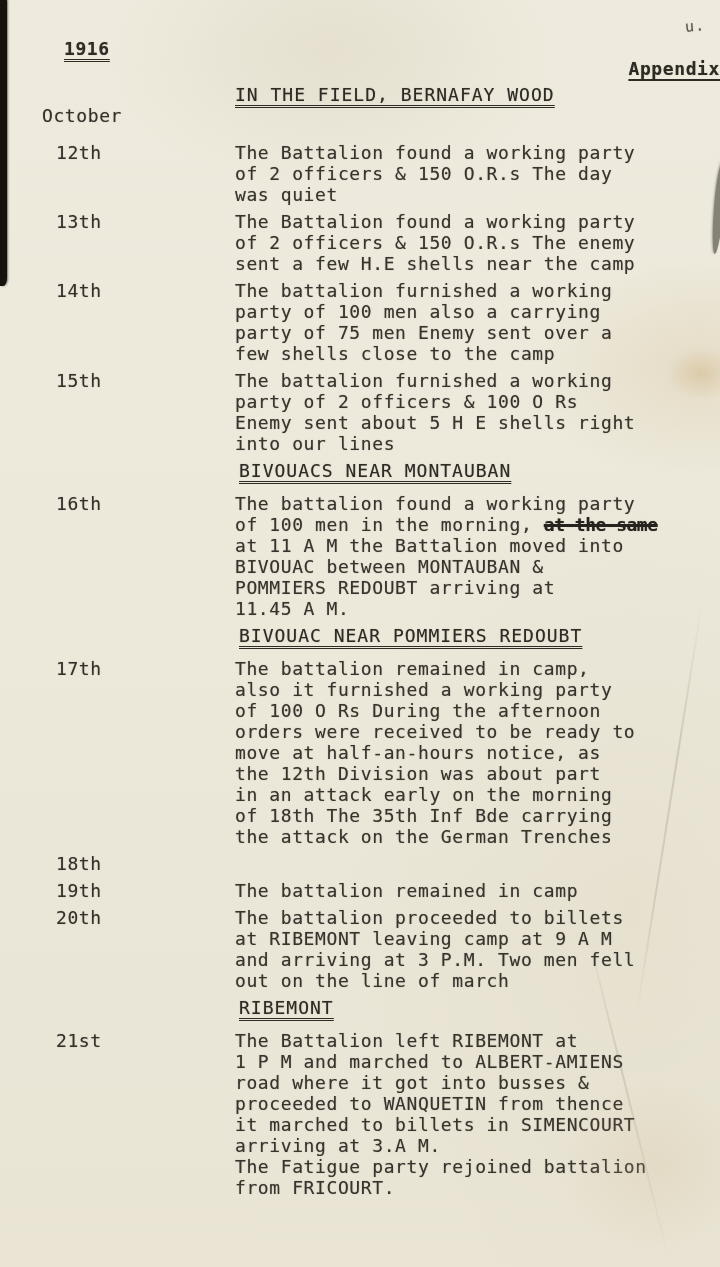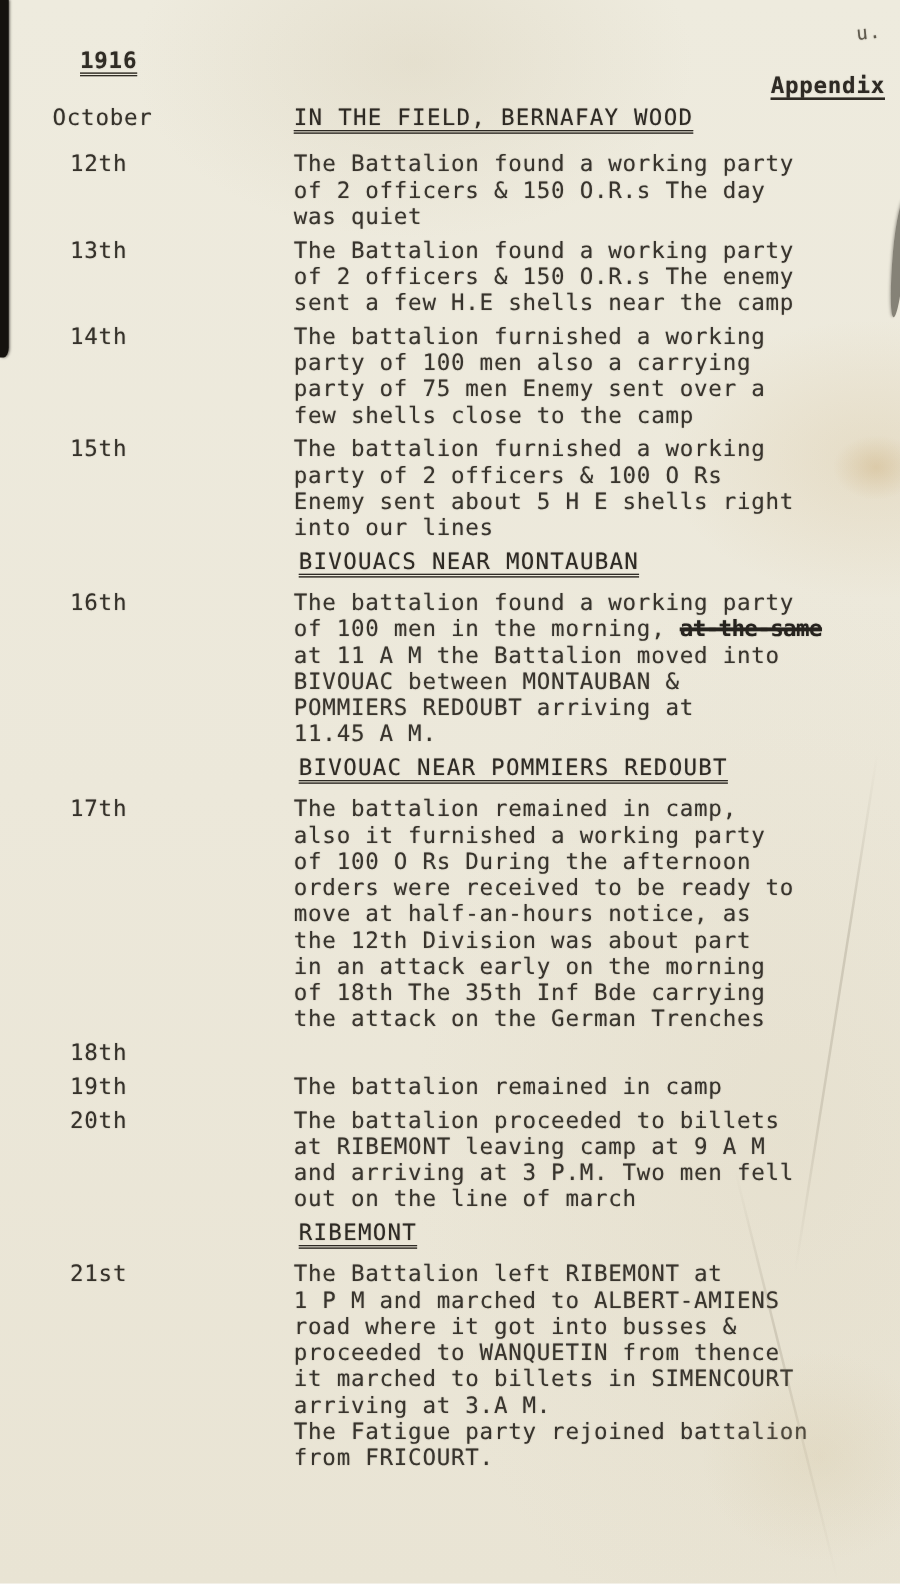--- a/index.html
+++ b/index.html
@@ -72,38 +72,38 @@
     text-decoration: underline double 1px;
     text-underline-offset: 4px;
   }
   .corner-mark {
     position: absolute; left: 685px; top: 16px;
     font-size: 15px; color: rgba(82,76,64,0.85);
     transform: rotate(-6deg);
     letter-spacing: 1px;
   }
   .appendix {
-    position: absolute; right: 12px; top: 58px;
+    position: absolute; right: 0; top: 58px;
     font-weight: bold; color: #2e2a24;
     text-decoration: underline solid 1.5px;
     text-underline-offset: 4px;
   }
 
   .content { padding-top: 84px; }
 
   .row { display: flex; }
   .header-row { margin-bottom: 16px; }
   .date-col {
     width: 235px;
     box-sizing: border-box;
     padding-left: 56px;
     flex: 0 0 235px;
     color: #35312a;
   }
-  .date-col.month { padding-left: 42px; }
+  .date-col.month { padding-left: 42px; margin-top: 21px; }
   .text-col { flex: 1 1 auto; padding-right: 8px; }
 
   .heading {
     font-weight: normal;
     color: #2e2a24;
     text-decoration: underline double 1px;
     text-underline-offset: 4px;
     letter-spacing: 1px;
   }
   .heading-row { margin: 2px 0 12px 4px; }

